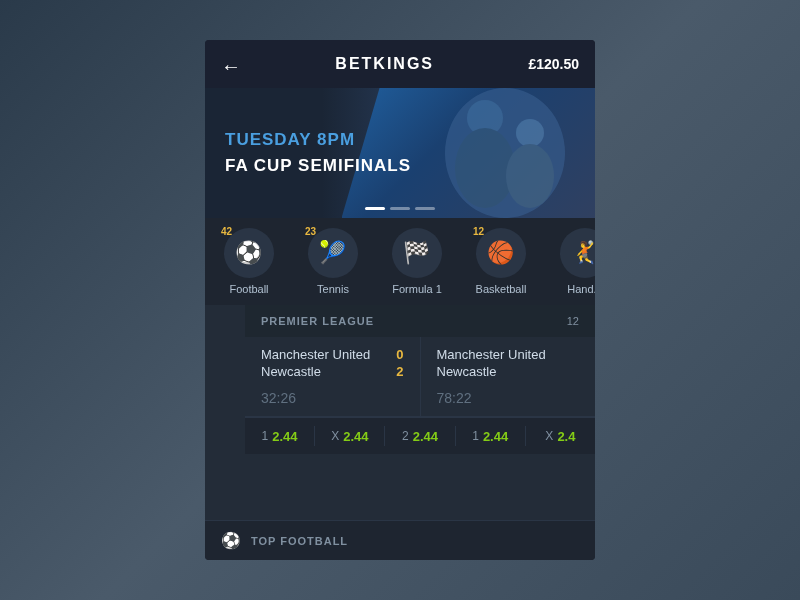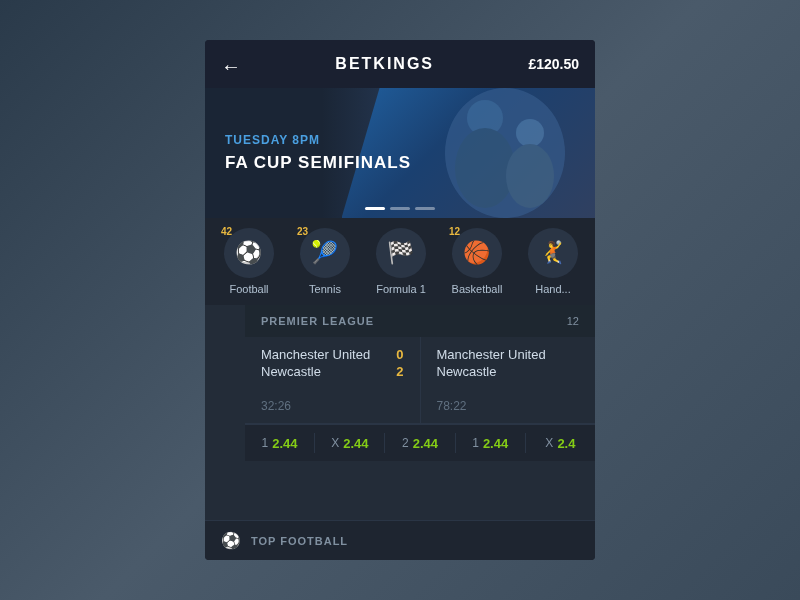--- a/index.html
+++ b/index.html
@@ -96,21 +96,21 @@
 
     .hero-content {
       position: absolute;
       left: 20px;
       top: 50%;
       transform: translateY(-50%);
     }
 
     .hero-date {
       color: #4a9fe0;
-      font-size: 12px;
+      font-size: 17px;
       font-weight: 700;
       letter-spacing: 1px;
       margin-bottom: 6px;
     }
 
     .hero-title {
       color: #fff;
       font-size: 17px;
       font-weight: 900;
       letter-spacing: 1px;
@@ -156,21 +156,21 @@
 
     .tab.active {
       color: #e8b840;
       border-bottom: 2px solid #e8b840;
     }
 
     
     .sports-row {
       display: flex;
       padding: 10px 8px;
-      gap: 4px;
+      gap: 12px;
       background: #1e2530;
       flex-shrink: 0;
       overflow-x: hidden;
     }
 
     .sport-item {
       display: flex;
       flex-direction: column;
       align-items: center;
       width: 72px;
@@ -265,23 +265,23 @@
     }
 
     .score {
       color: #e8b840;
       font-size: 13px;
       font-weight: 700;
     }
 
     .match-time {
       color: #6070808;
-      font-size: 12px;
+      font-size: 14px;
       color: #607080;
-      margin-top: 20px;
+      margin-top: 11px;
     }
 
     
     .odds-row {
       display: flex;
       align-items: center;
       padding: 8px 0;
       background: #1e2530;
       border-top: 1px solid #2a3545;
     }

